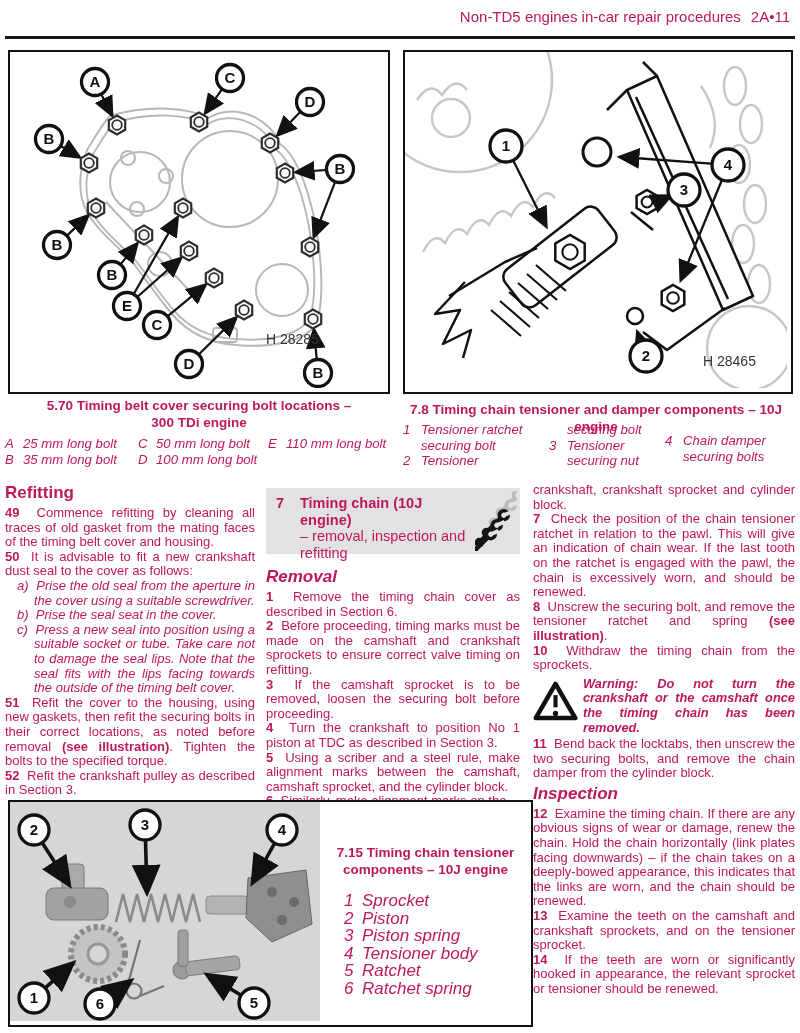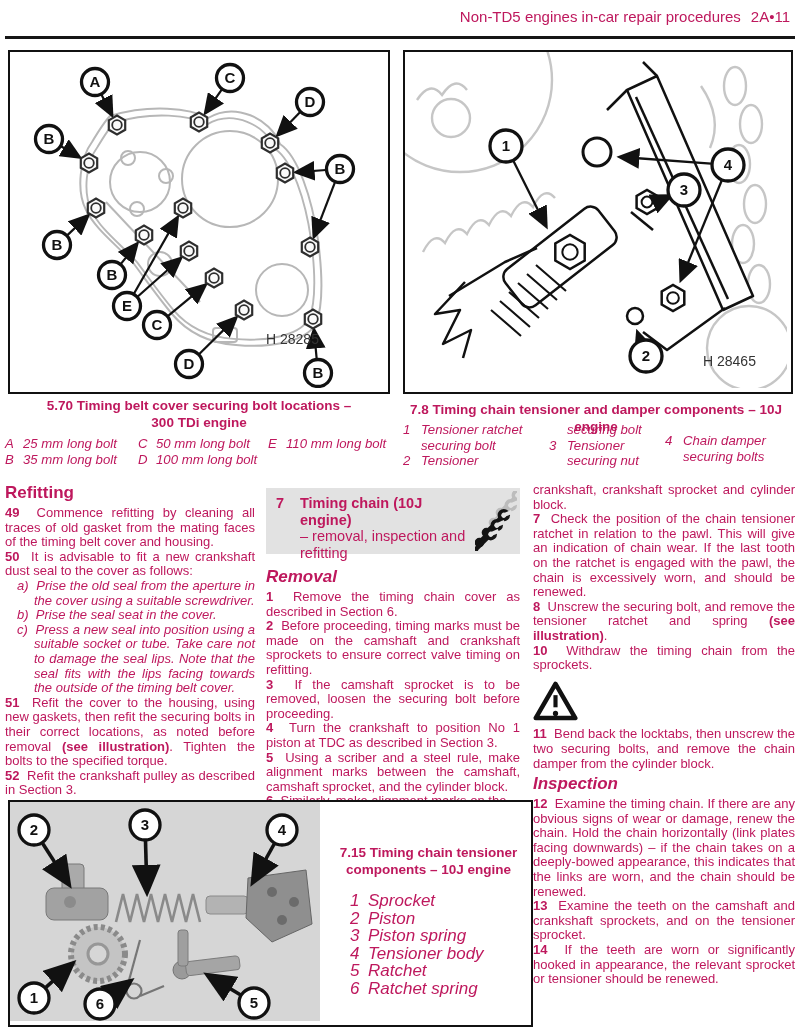--- a/index.html
+++ b/index.html
@@ -41,21 +41,21 @@
   .sec-title{font-size:14.5px;line-height:16.5px;width:172px;}
   .sec-title .t1{font-weight:bold;}
   .sec-tools{position:absolute;right:3px;top:3px;}
   
   .warning{display:flex;margin:4px 0 2px;}
   .warn-icon{flex:0 0 50px;padding-top:3px;}
   .warn-text{font-weight:bold;font-style:italic;font-size:12.8px;line-height:14.6px;text-align:justify;}
   
   #fig715{position:absolute;left:8px;top:800px;width:521px;height:223px;border:2px solid #111;display:flex;background:#fff;}
   #f715-photo{width:310px;height:219px;background:#d6d6d6;flex:0 0 310px;}
-  #f715-side{flex:1;padding-top:42px;margin-left:6px;}
+  #f715-side{flex:1;padding-top:42px;}
   #f715-side .figcap2{text-align:center;font-weight:bold;font-size:13.5px;line-height:17px;}
   #leg715{margin:14px 0 0 24px;font-style:italic;font-size:17px;line-height:17.5px;}
   svg text{font-family:"Liberation Sans",sans-serif;}
   .callout-label{font-weight:bold;font-size:15px;}
   .href-label{font-size:14px;fill:#333;}
 </style>
 </head>
 <body>
 
 <div class="page">
@@ -353,20 +353,21 @@
       <p class="para"><span>crankshaft, crankshaft sprocket and cylinder block.</span></p>
       <p class="para"><span class="pnum">7</span>&nbsp;&nbsp;<span>Check the position of the chain tensioner ratchet in relation to the pawl. This will give an indication of chain wear. If the last tooth on the ratchet is engaged with the pawl, the chain is excessively worn, and should be renewed.</span></p>
       <p class="para"><span class="pnum">8</span>&nbsp;&nbsp;<span>Unscrew the securing bolt, and remove the tensioner ratchet and spring </span><span class="bold">(see illustration)</span><span>.</span></p>
       <p class="para"><span class="pnum">10</span>&nbsp;&nbsp;<span>Withdraw the timing chain from the sprockets.</span></p>
       <div class="warning">
         <div class="warn-icon"><svg viewBox="0 0 50 46" width="45" height="42">
             <path d="M25,4 L47,42 L3,42 Z" fill="none" stroke="#111" stroke-width="5" stroke-linejoin="round"></path>
             <rect x="22.7" y="16.5" width="4.6" height="13.5" fill="#111"></rect>
             <circle cx="25" cy="36.8" r="2.9" fill="#111"></circle>
           </svg></div>
+        <div class="warn-text">Warning: Do not turn the crankshaft or the camshaft once the timing chain has been removed.</div>
       </div>
       <p class="para"><span class="pnum">11</span>&nbsp;&nbsp;<span>Bend back the locktabs, then unscrew the two securing bolts, and remove the chain damper from the cylinder block.</span></p>
       <div class="col-heading it">Inspection</div>
       <p class="para"><span class="pnum">12</span>&nbsp;&nbsp;<span>Examine the timing chain. If there are any obvious signs of wear or damage, renew the chain. Hold the chain horizontally (link plates facing downwards) – if the chain takes on a deeply-bowed appearance, this indicates that the links are worn, and the chain should be renewed.</span></p>
       <p class="para"><span class="pnum">13</span>&nbsp;&nbsp;<span>Examine the teeth on the camshaft and crankshaft sprockets, and on the tensioner sprocket.</span></p>
       <p class="para"><span class="pnum">14</span>&nbsp;&nbsp;<span>If the teeth are worn or significantly hooked in appearance, the relevant sprocket or tensioner should be renewed.</span></p>
     </div>
 
   <div id="fig715">
     <div id="f715-photo">

